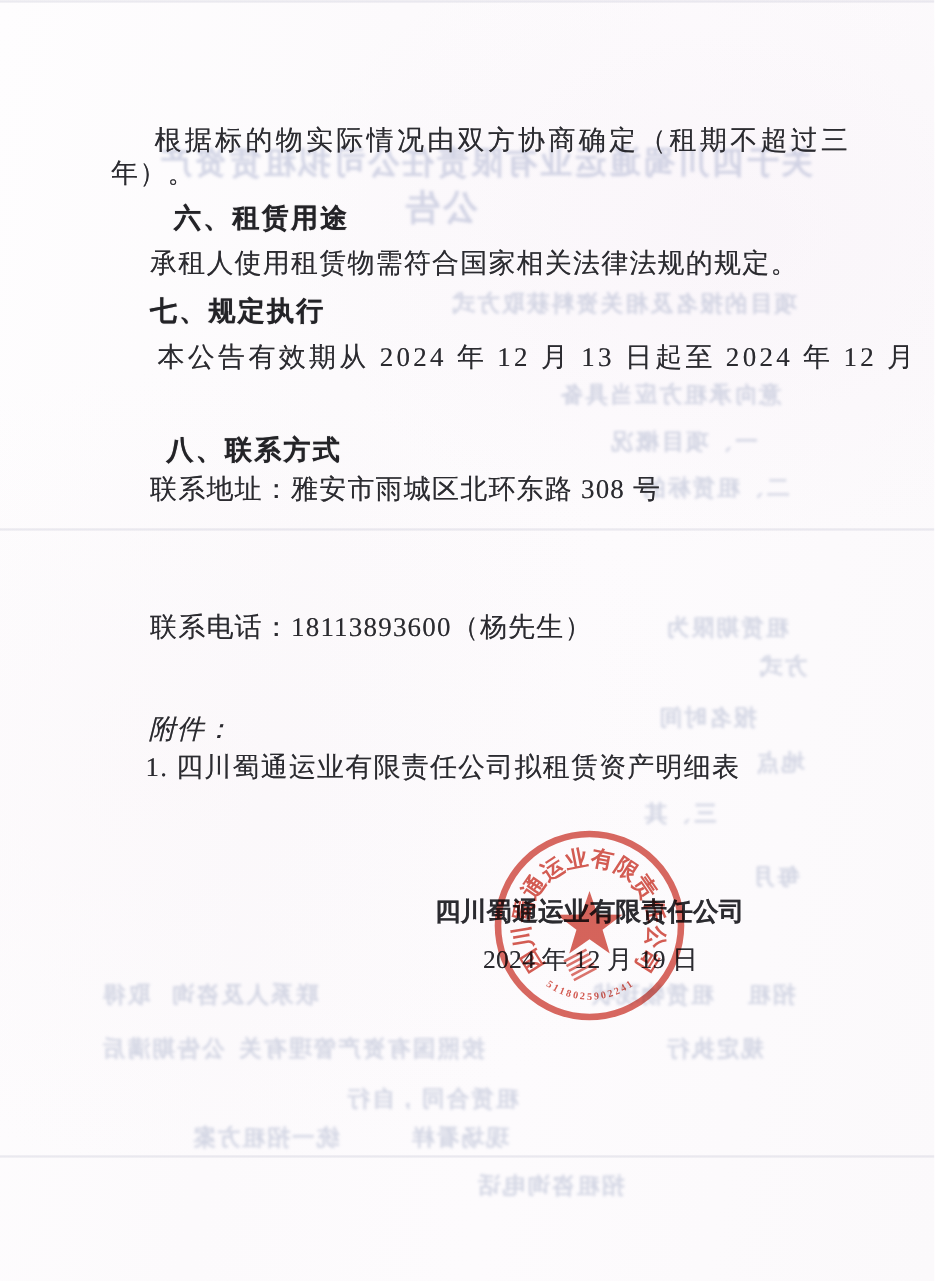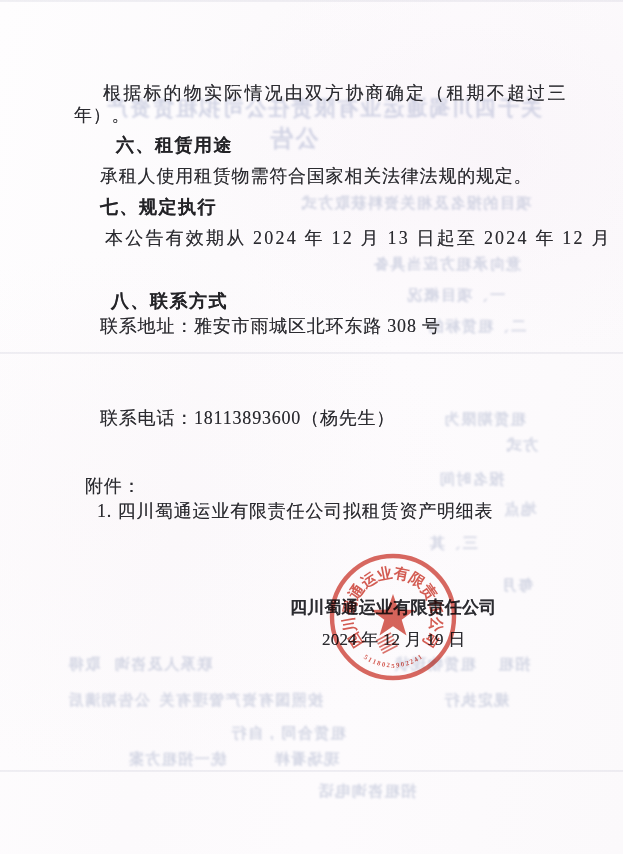--- a/index.html
+++ b/index.html
@@ -83,21 +83,21 @@
 
   <div class="line stretch" style="left:103px;top:84px;">根据标的物实际情况由双方协商确定（租期不超过三</div>
   <div class="line" style="left:74px;top:106px;">年）。</div>
   <div class="line h" style="left:116px;top:136px;">六、租赁用途</div>
   <div class="line" style="left:100px;top:168px;font-family:Liberation Mono, monospace;">承租人使用租赁物需符合国家相关法律法规的规定。</div>
   <div class="line h" style="left:100px;top:198px;">七、规定执行</div>
   <div class="line stretch" style="left:105px;top:229px;">本公告有效期从 2024 年 12 月 13 日起至 2024 年 12 月</div>
   <div class="line h" style="left:111px;top:293px;font-family:Liberation Mono, monospace;">八、联系方式</div>
   <div class="line" style="left:100px;top:317px;">联系地址：雅安市雨城区北环东路 308 号</div>
   <div class="line" style="left:100px;top:381px;margin-top:28px;">联系电话：18113893600（杨先生）</div>
-  <div class="line" style="left:85px;top:477px;">附件：</div>
+  <div class="line" style="left:99px;top:477px;font-style:italic;">附件：</div>
   <div class="line" style="left:97px;top:502px;">1. 四川蜀通运业有限责任公司拟租赁资产明细表</div>
   <div class="line sig" style="left:290px;top:599px;font-weight:bold;">四川蜀通运业有限责任公司</div>
   <div class="line sig" style="left:322px;top:631px;">2024 年 12 月 19 日</div>
 
   <svg id="seal" viewBox="0 0 160 160">
     <g fill="none" stroke="#d14b40">
       <circle cx="80" cy="80" r="61" stroke-width="4.4" opacity=".92"></circle>
     </g>
     <polygon fill="#d14b40" opacity=".95" points="80,57 85.4,72.6 101.9,72.9 88.7,82.8 93.5,98.6 80,89.2 66.5,98.6 71.3,82.8 58.1,72.9 74.6,72.6"></polygon>
     <g stroke="#d14b40" stroke-width="1.7" opacity=".85" transform="translate(63,104) rotate(-28)">

